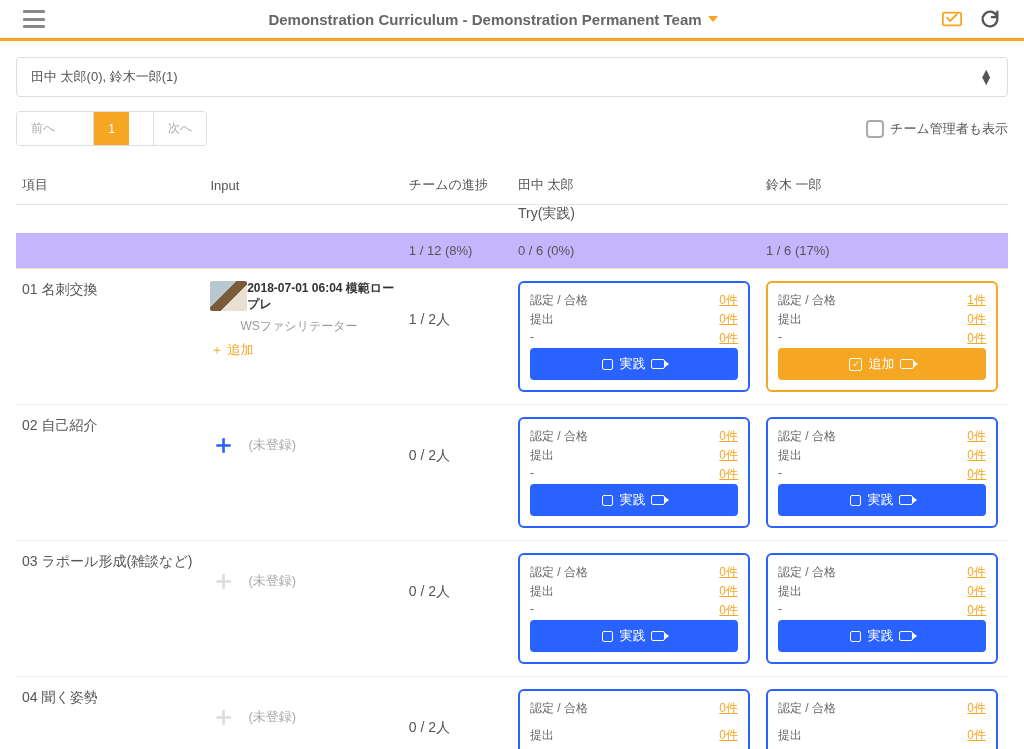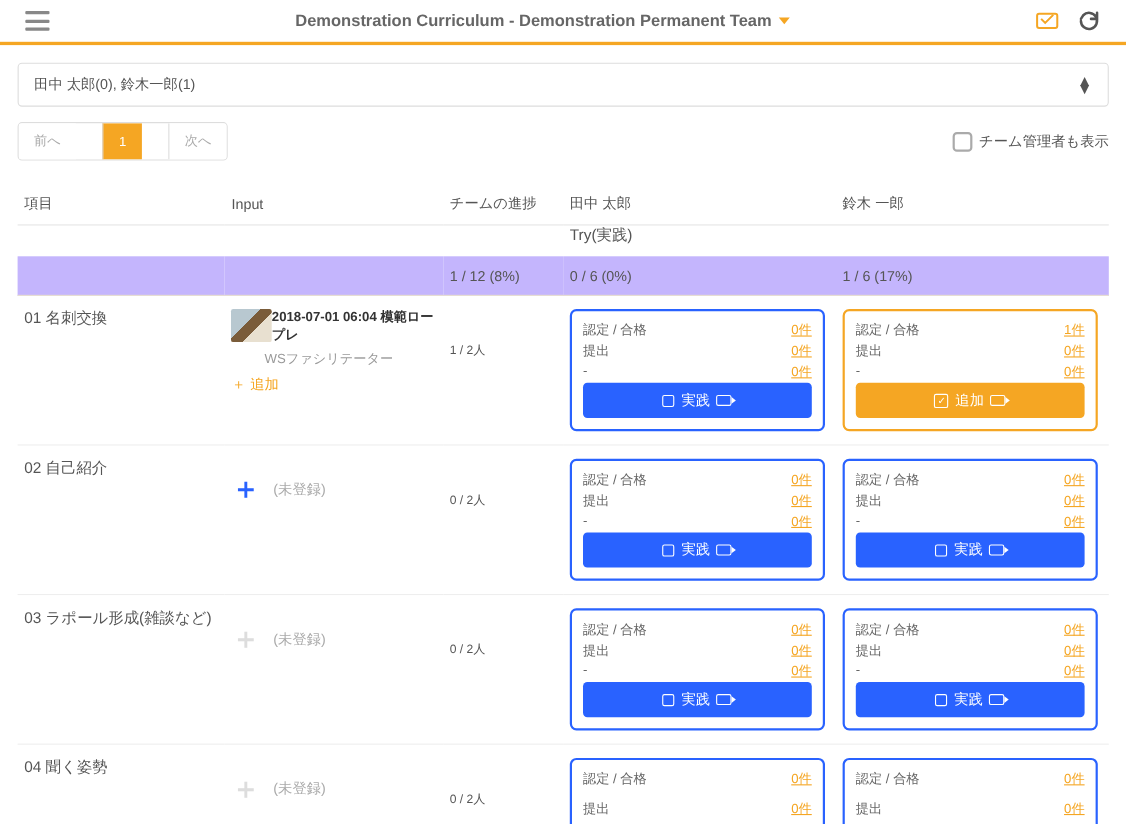--- a/index.html
+++ b/index.html
@@ -41,21 +41,21 @@
 .thumb-row { display: flex; gap: 0; align-items: flex-start; }
 .thumb { width: 42px; height: 30px; background: linear-gradient(135deg,#b8c8d0 40%,#7a5c3a 40%,#7a5c3a 60%,#e8e0d0 60%); border-radius: 2px; }
 .thumb-text { font-size: 12px; font-weight: 600; color: #333; line-height: 1.3; }
 .sub-label { font-size: 12px; color: #999; margin-left: 30px; }
 .add-link { color: #f5a623; font-size: 13px; display: flex; align-items: center; gap: 4px; cursor: pointer; }
 .plus-blue { color: #2962ff; font-size: 26px; font-weight: 700; }
 .plus-grey { color: #ddd; font-size: 26px; font-weight: 700; }
 .unreg { color: #aaa; font-size: 13px; }
 .unreg-row { display: flex; align-items: center; gap: 12px; margin-top: 10px; }
 
-.progress { color: #555; font-size: 11px; padding-top: 30px; display: block; }
+.progress { color: #555; font-size: 14px; padding-top: 30px; display: block; }
 
 .card { border: 2px solid #2962ff; border-radius: 6px; padding: 8px 10px 10px; margin-right: 4px; min-height: 94px; display: flex; flex-direction: column; justify-content: space-between; }
 .card.orange { border-color: #f5a623; }
 .card-line { display: flex; justify-content: space-between; font-size: 12px; color: #666; padding: 1px 0; }
 .link-orange { color: #f5a623; text-decoration: underline; cursor: pointer; }
 .card-btn { margin-top: auto; background: #2962ff; color: #fff; border: none; border-radius: 4px; padding: 7px 0; font-size: 13px; display: flex; align-items: center; justify-content: center; gap: 6px; cursor: pointer; }
 .card-btn.orange { background: #f5a623; }
 .icon-sq { width: 11px; height: 11px; border: 1.5px solid #fff; border-radius: 2px; display: inline-block; }
 .icon-cam { width: 14px; height: 10px; border: 1.5px solid #fff; border-radius: 2px; position: relative; display: inline-block; }
 .icon-cam::after { content: ''; position: absolute; right: -5px; top: 1px; width: 0; height: 0; border-top: 3px solid transparent; border-bottom: 3px solid transparent; border-left: 4px solid #fff; }

